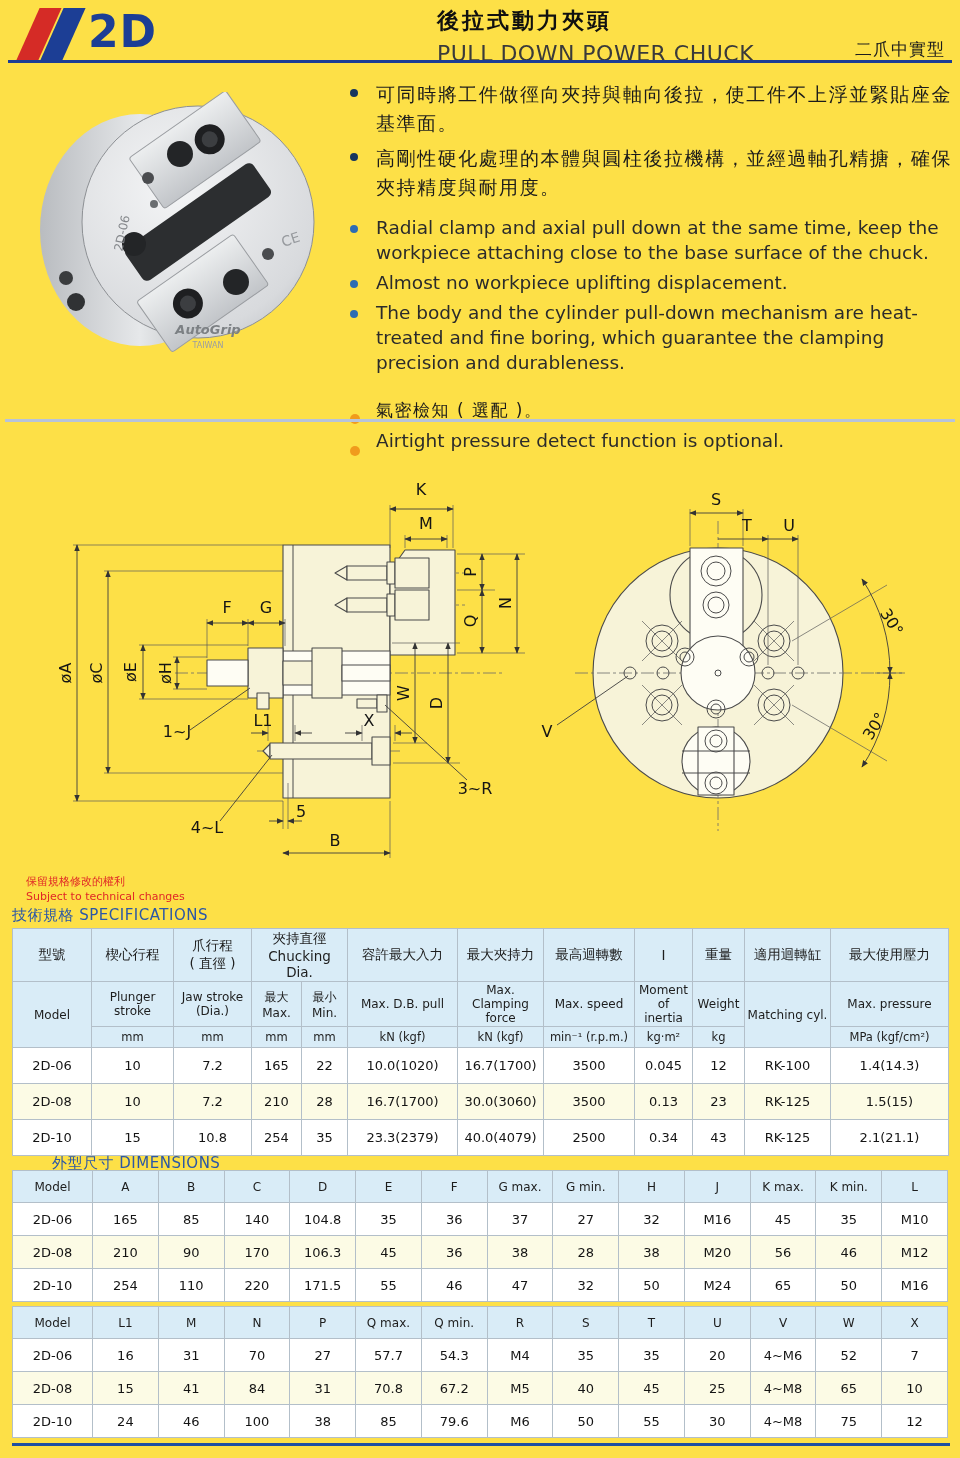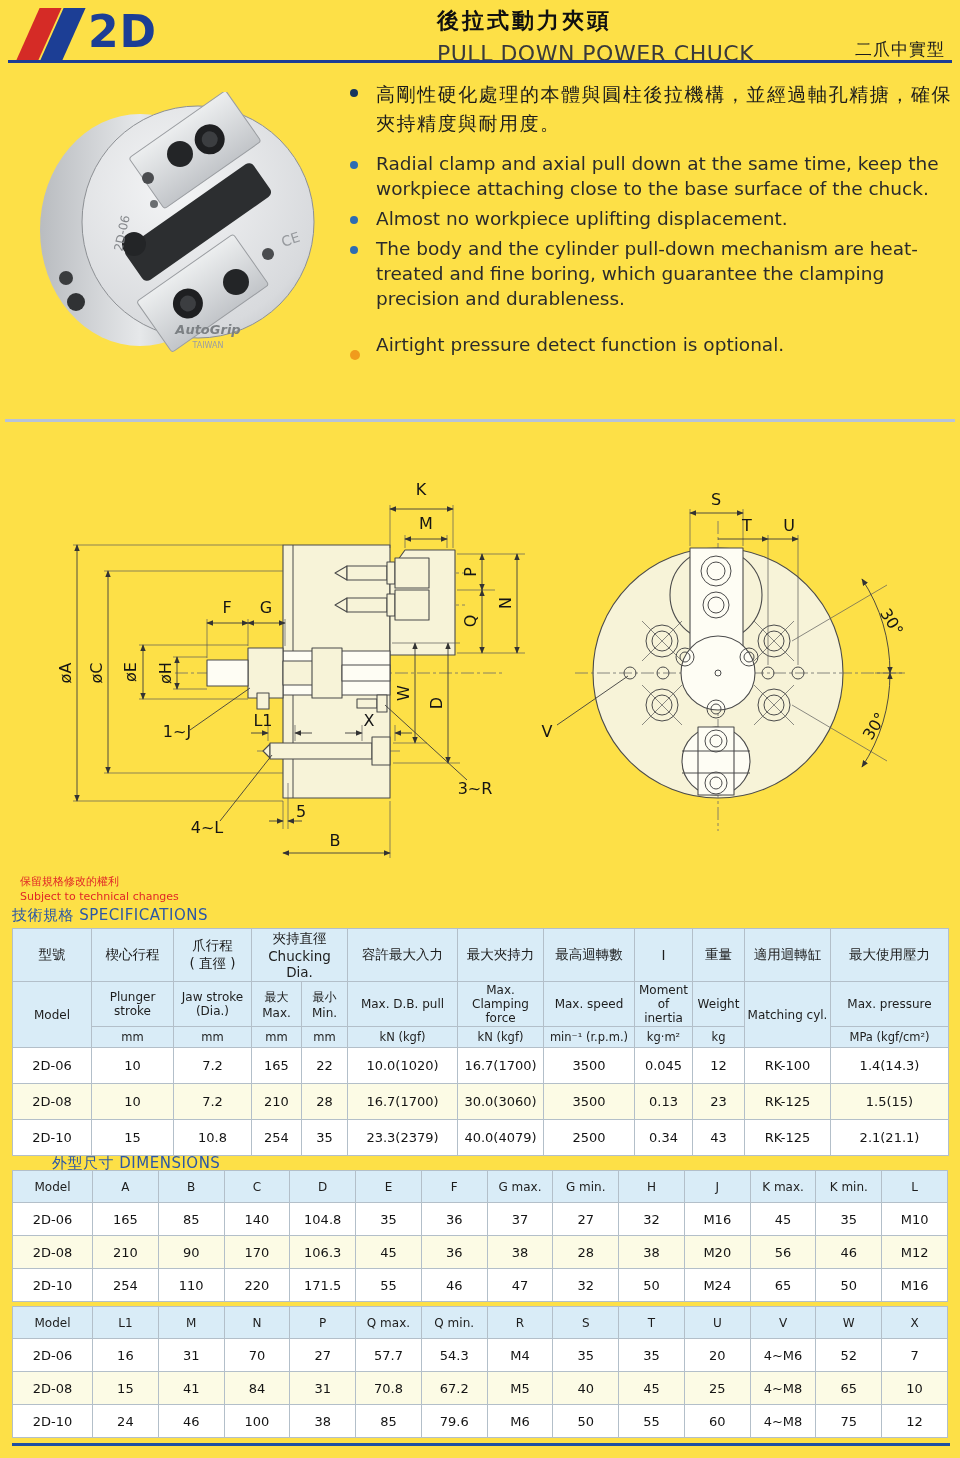--- a/index.html
+++ b/index.html
@@ -40,21 +40,21 @@
   #front-view{left:535px;top:443px;}
   .part{fill:#f7f3d8;stroke:#4b4b4b;stroke-width:1.1;stroke-linejoin:round;}
   .pw{fill:#fefdf4;stroke:#4b4b4b;stroke-width:1.1;stroke-linejoin:round;}
   .edge{stroke:#4b4b4b;stroke-width:1;fill:none;}
   .dim{stroke:#3c3c3c;stroke-width:.9;fill:none;}
   .ext{stroke:#5a5a5a;stroke-width:.7;fill:none;}
   .cl{stroke:#6b6b6b;stroke-width:.8;fill:none;stroke-dasharray:13 3 3 3;}
   .lbl{font-family:"DejaVu Sans",sans-serif;font-size:16px;fill:#151515;}
 
   
-  #notes{left:20px;top:874px;font-size:11px;line-height:1.4;color:#e02726;}
+  #notes{left:26px;top:874px;font-size:11px;line-height:1.4;color:#e02726;}
   .sec-title{font-size:15px;color:#2b57a7;letter-spacing:.5px;}
   #spec-title{left:12px;top:906px;}
   #dims-title{left:12px;top:1154px;margin-left:40px;}
 
   
   table{border-collapse:collapse;table-layout:fixed;width:936px;
         font-family:"DejaVu Sans",sans-serif;}
   th,td{border:1px solid #b3bfc9;text-align:center;vertical-align:middle;
         font-weight:normal;padding:1px 2px;white-space:pre-line;overflow:hidden;}
   thead th{background:#d9ecf7;}
@@ -127,20 +127,26 @@
       <text x="178" y="242" font-size="13" font-style="italic" font-weight="bold" fill="#7c8084" text-anchor="middle">AutoGrip</text>
       <text x="178" y="256" font-size="8" fill="#9a9da1" text-anchor="middle">TAIWAN</text>
     </g>
   </svg>
 
   <div class="abs" id="bullets">
     <div class="b-row">
       <span class="b-dot dot-zh">
           <i></i>
         </span>
+      <span class="b-text t-zh">可同時將工件做徑向夾持與軸向後拉，使工件不上浮並緊貼座金基準面。</span>
+    </div>
+    <div class="b-row">
+      <span class="b-dot dot-zh">
+          <i></i>
+        </span>
       <span class="b-text t-zh">高剛性硬化處理的本體與圓柱後拉機構，並經過軸孔精搪，確保夾持精度與耐用度。</span>
     </div>
     <div class="gap-sm"></div>
     <div class="b-row">
       <span class="b-dot dot-en">
           <i></i>
         </span>
       <span class="b-text t-en">Radial clamp and axial pull down at the same time, keep the workpiece attaching close to the base surface of the chuck.</span>
     </div>
     <div class="b-row">
@@ -149,20 +155,26 @@
         </span>
       <span class="b-text t-en">Almost no workpiece uplifting displacement.</span>
     </div>
     <div class="b-row">
       <span class="b-dot dot-en">
           <i></i>
         </span>
       <span class="b-text t-en">The body and the cylinder pull-down mechanism are heat-treated and fine boring, which guarantee the clamping precision and durableness.</span>
     </div>
     <div class="gap-md"></div>
+    <div class="b-row">
+      <span class="b-dot b-sq">
+          <i></i>
+        </span>
+      <span class="b-text t-zh" style="font-size:17px">氣密檢知 ( 選配 )。</span>
+    </div>
     <div class="b-row">
       <span class="b-dot b-sq">
           <i></i>
         </span>
       <span class="b-text t-en">Airtight pressure detect function is optional.</span>
     </div>
   </div>
 
   <div class="abs" id="divider"></div>
 
@@ -628,21 +640,21 @@
           <td>2D-10</td>
           <td>24</td>
           <td>46</td>
           <td>100</td>
           <td>38</td>
           <td>85</td>
           <td>79.6</td>
           <td>M6</td>
           <td>50</td>
           <td>55</td>
-          <td>60</td>
+          <td>30</td>
           <td>4~M8</td>
           <td>75</td>
           <td>12</td>
         </tr>
       </tbody>
   </table>
 
   <div class="abs" id="bottom-rule"></div>
 </div>
 

